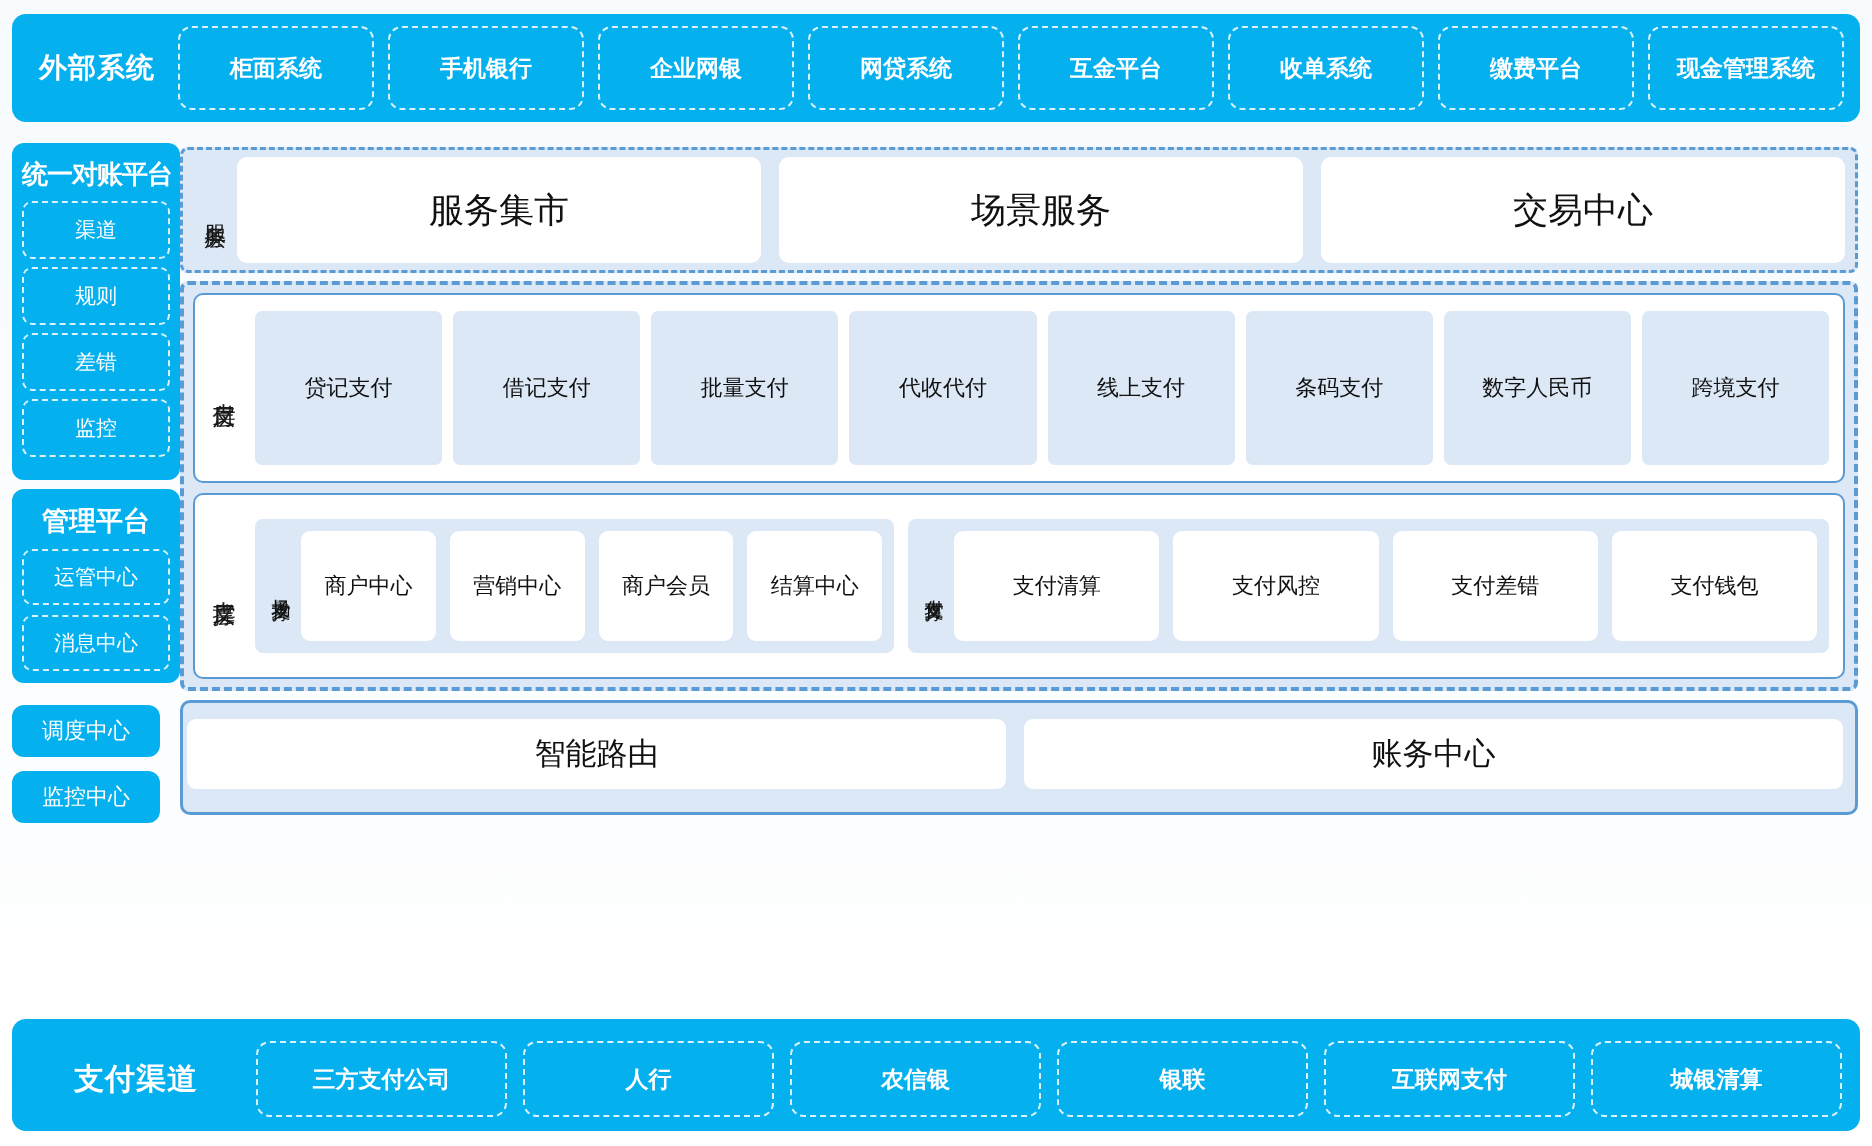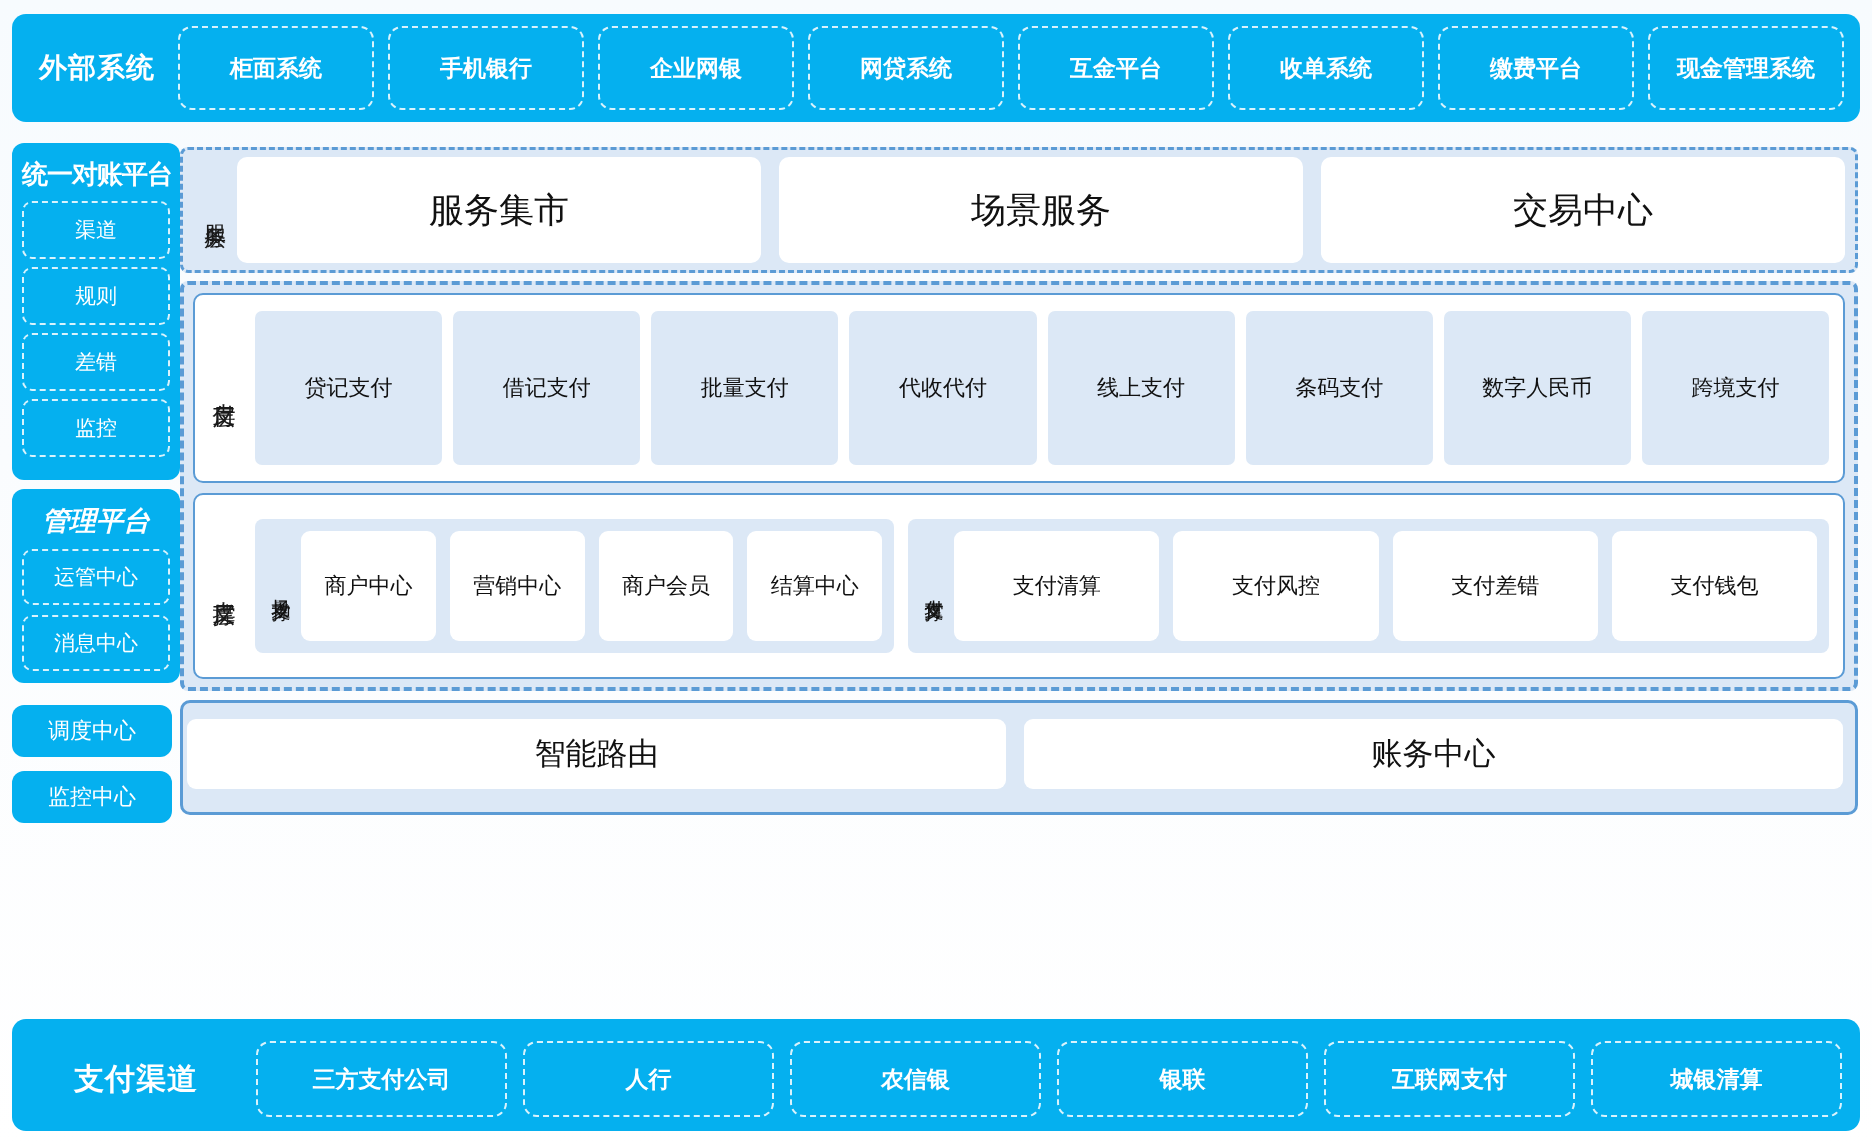--- a/index.html
+++ b/index.html
@@ -99,27 +99,27 @@
     box-sizing: border-box;
     font-size: 21px;
   }
 
   #side-recon { top: 143px; height: 337px; padding: 8px 10px 10px 10px; }
   #side-recon .side-title { font-size: 26px; line-height: 46px; margin-bottom: 4px; letter-spacing: -1px;}
   #side-recon .side-chip { height: 58px; margin-bottom: 8px; }
   #side-recon .side-chip:last-child { margin-bottom: 0; }
 
   #side-manage { top: 489px; height: 194px; padding: 8px 10px 10px 10px; }
-  #side-manage .side-title { font-size: 27px; line-height: 48px; margin-bottom: 4px; font-style: italic; }
+  #side-manage .side-title { font-size: 27px; line-height: 48px; margin-bottom: 4px; }
   #side-manage .side-chip { height: 56px; margin-bottom: 10px; }
   #side-manage .side-chip:last-child { margin-bottom: 0; }
 
   .side-solo {
     position: absolute;
-    left: 12px; width: 160px; height: 52px;
+    left: 12px; width: 148px; height: 52px;
     background: #05b0ef;
     border-radius: 12px;
     display: flex; align-items: center; justify-content: center;
     color: #fff; font-size: 22px;
     box-sizing: border-box;
   }
   #side-sched { top: 705px; }
   #side-monitor { top: 771px; }
 
   

